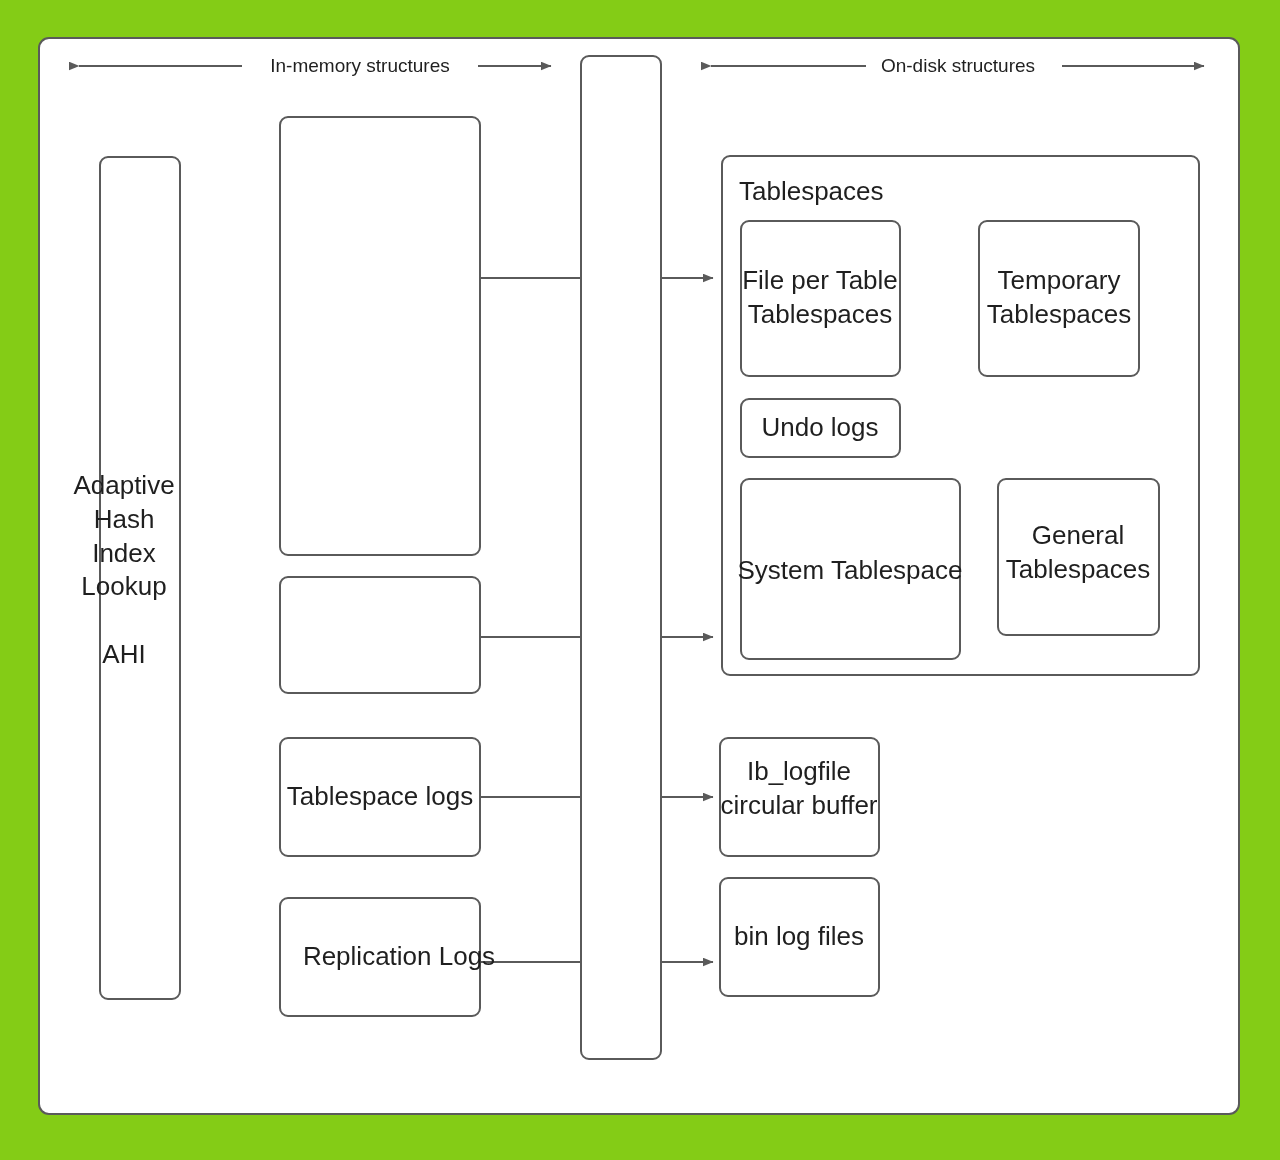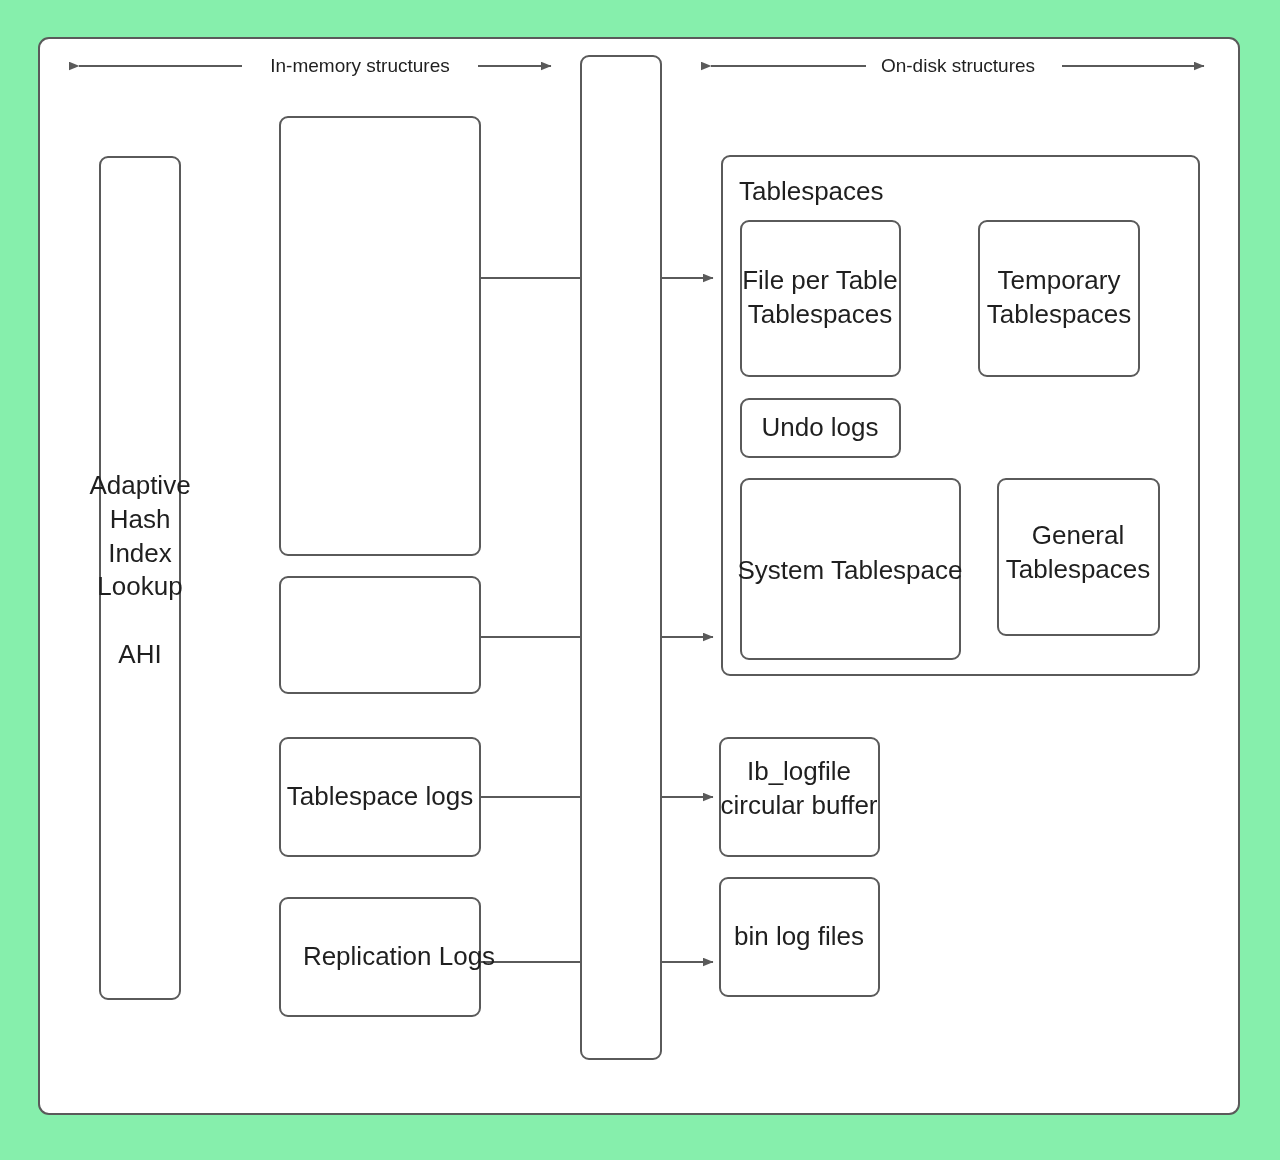--- a/index.html
+++ b/index.html
@@ -8,21 +8,21 @@
     padding: 0;
     background: #ffffff;
   }
   body {
     font-family: "Liberation Sans", sans-serif;
   }
   #canvas {
     position: relative;
     width: 1280px;
     height: 1160px;
-    background: #86efac;
+    background: #84cc16;
     overflow: hidden;
   }
   .box {
     position: absolute;
     box-sizing: border-box;
     border: 2px solid #5a5a5a;
     border-radius: 9px;
     background: #ffffff;
   }
   .lbl {
@@ -85,21 +85,21 @@
     <line x1="481" y1="797" x2="713" y2="797" stroke="#5a5a5a" stroke-width="2" marker-end="url(#ah-r)"></line>
 
     <line x1="481" y1="962" x2="713" y2="962" stroke="#5a5a5a" stroke-width="2" marker-end="url(#ah-r)"></line>
   </svg>
 
   <div class="lbl ctr hdr" style="left:360px; top:66px;">In-memory structures</div>
 
   <div class="lbl ctr hdr" style="left:958px; top:66px;">On-disk structures</div>
 
   <div class="box" style="left:99px; top:156px; width:82px; height:844px;"></div>
-  <div class="lbl ctr" style="left:140px; top:570px;">Adaptive
+  <div class="lbl ctr" style="left:124px; top:570px;">Adaptive
 Hash
 Index
 Lookup
 
 AHI</div>
 
   <div class="box" style="left:279px; top:116px; width:202px; height:440px;"></div>
 
   <div class="box" style="left:279px; top:576px; width:202px; height:118px;"></div>
 

